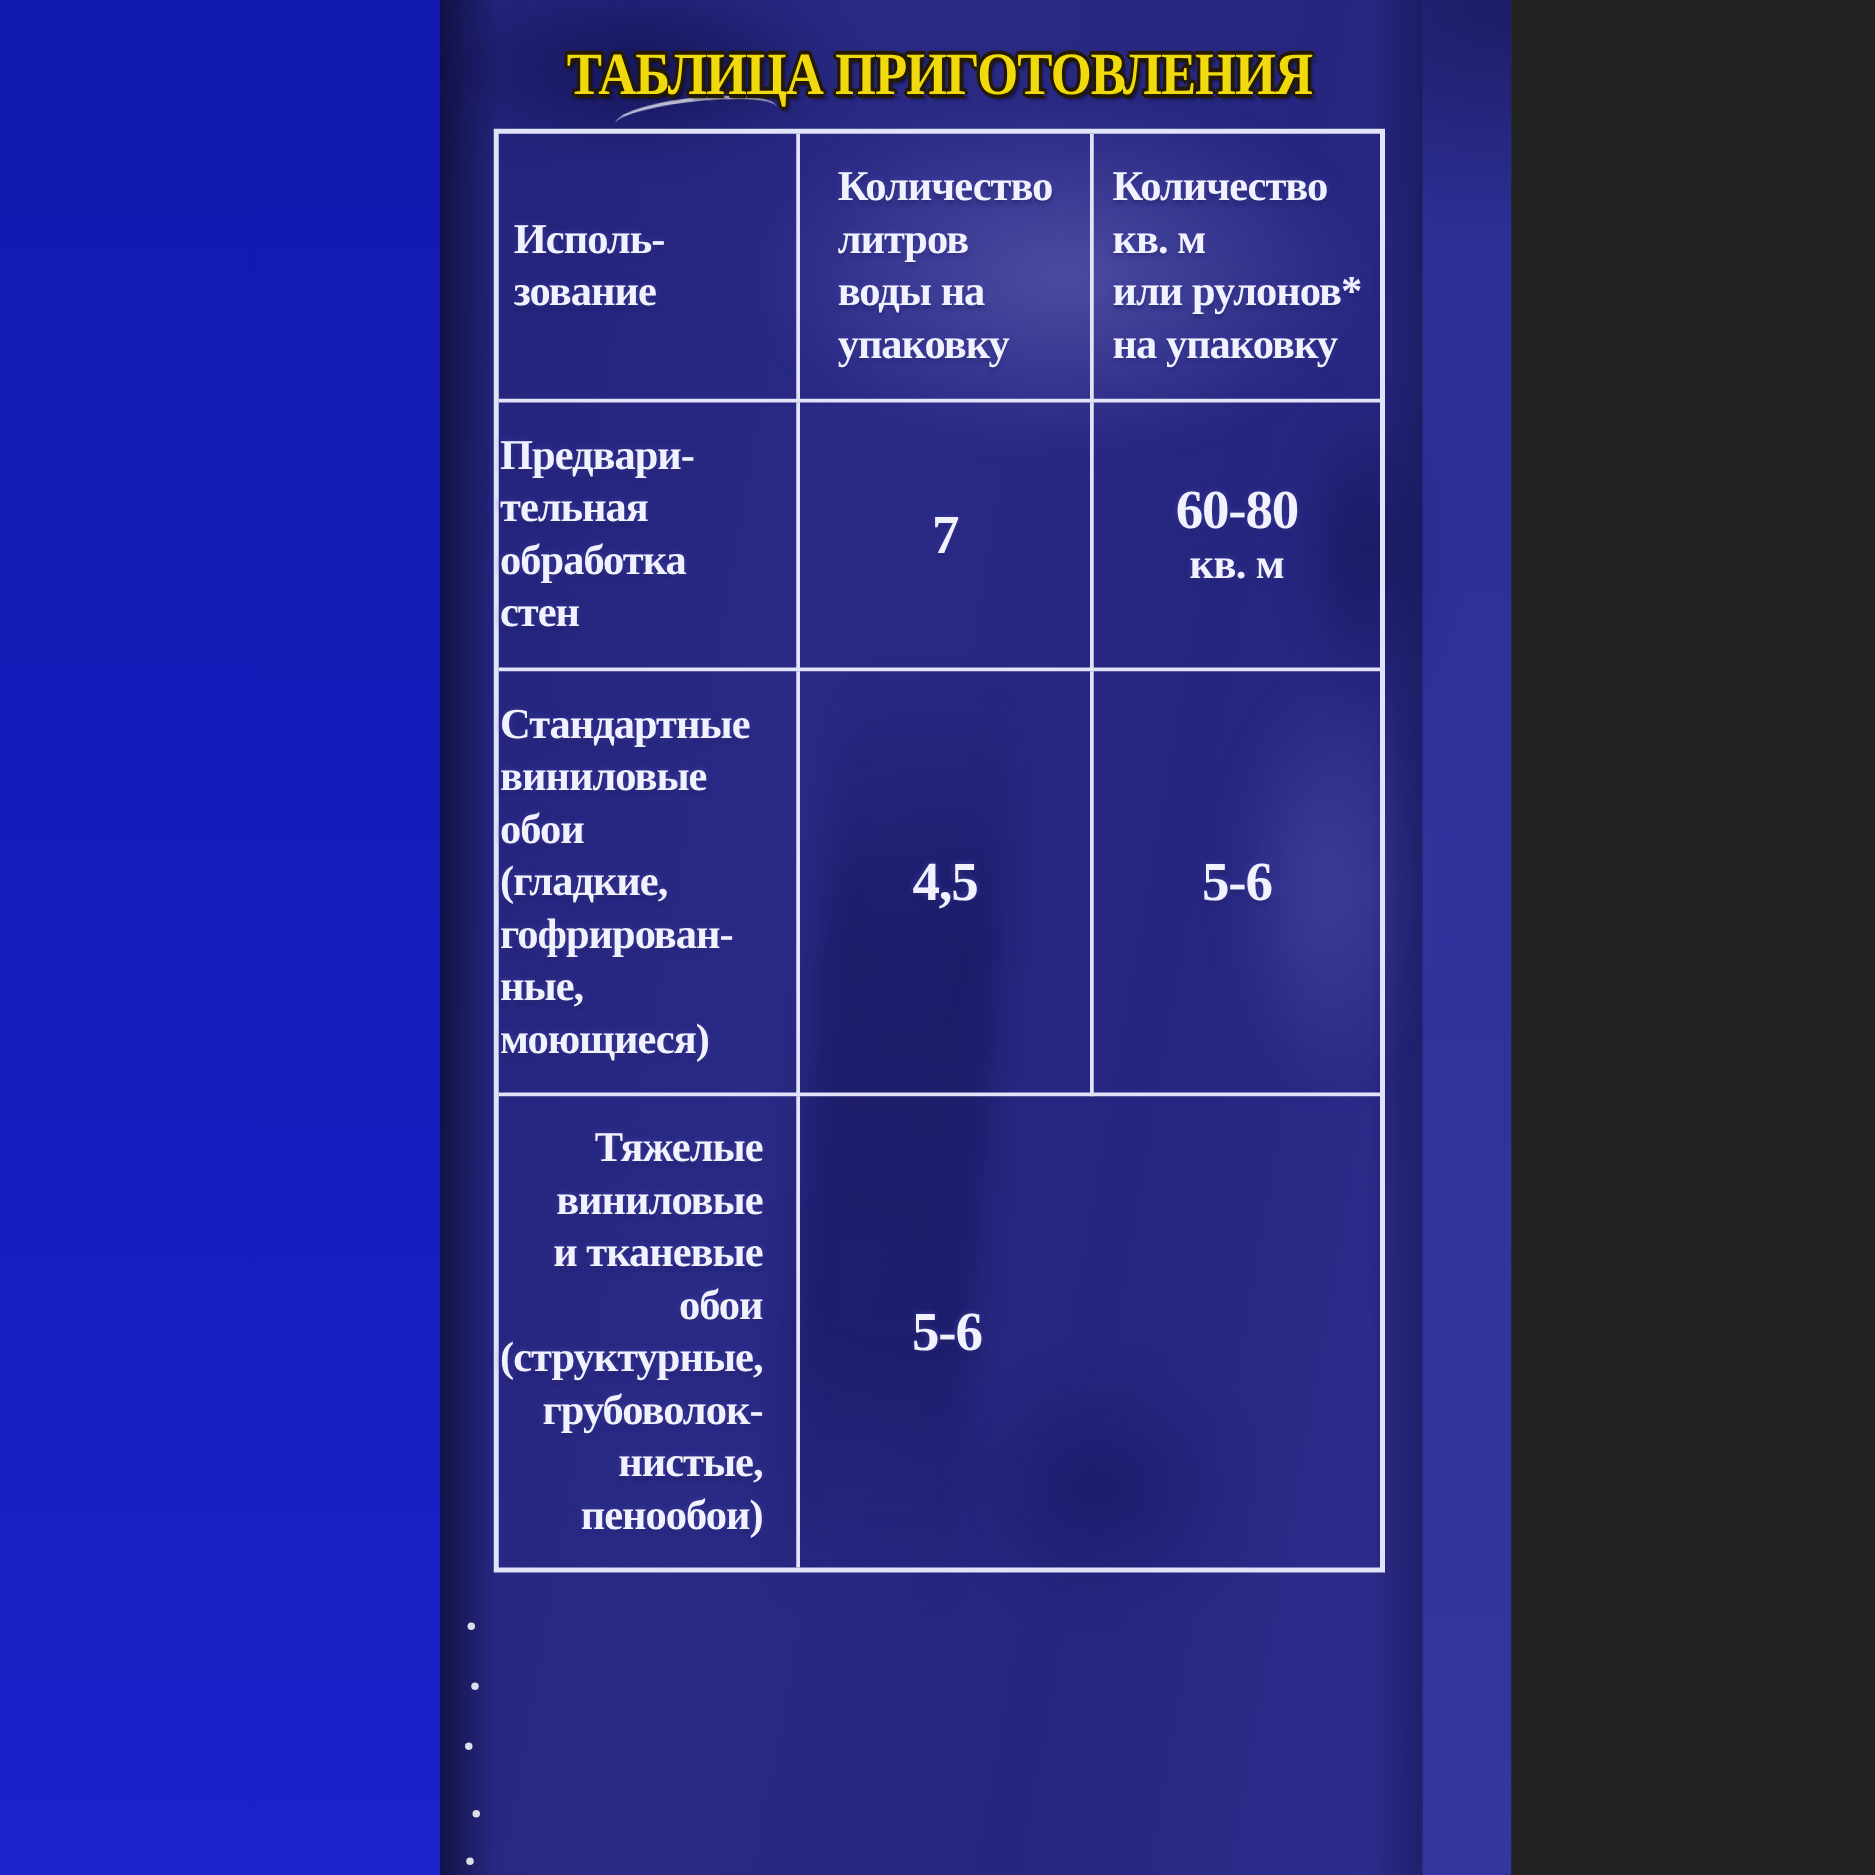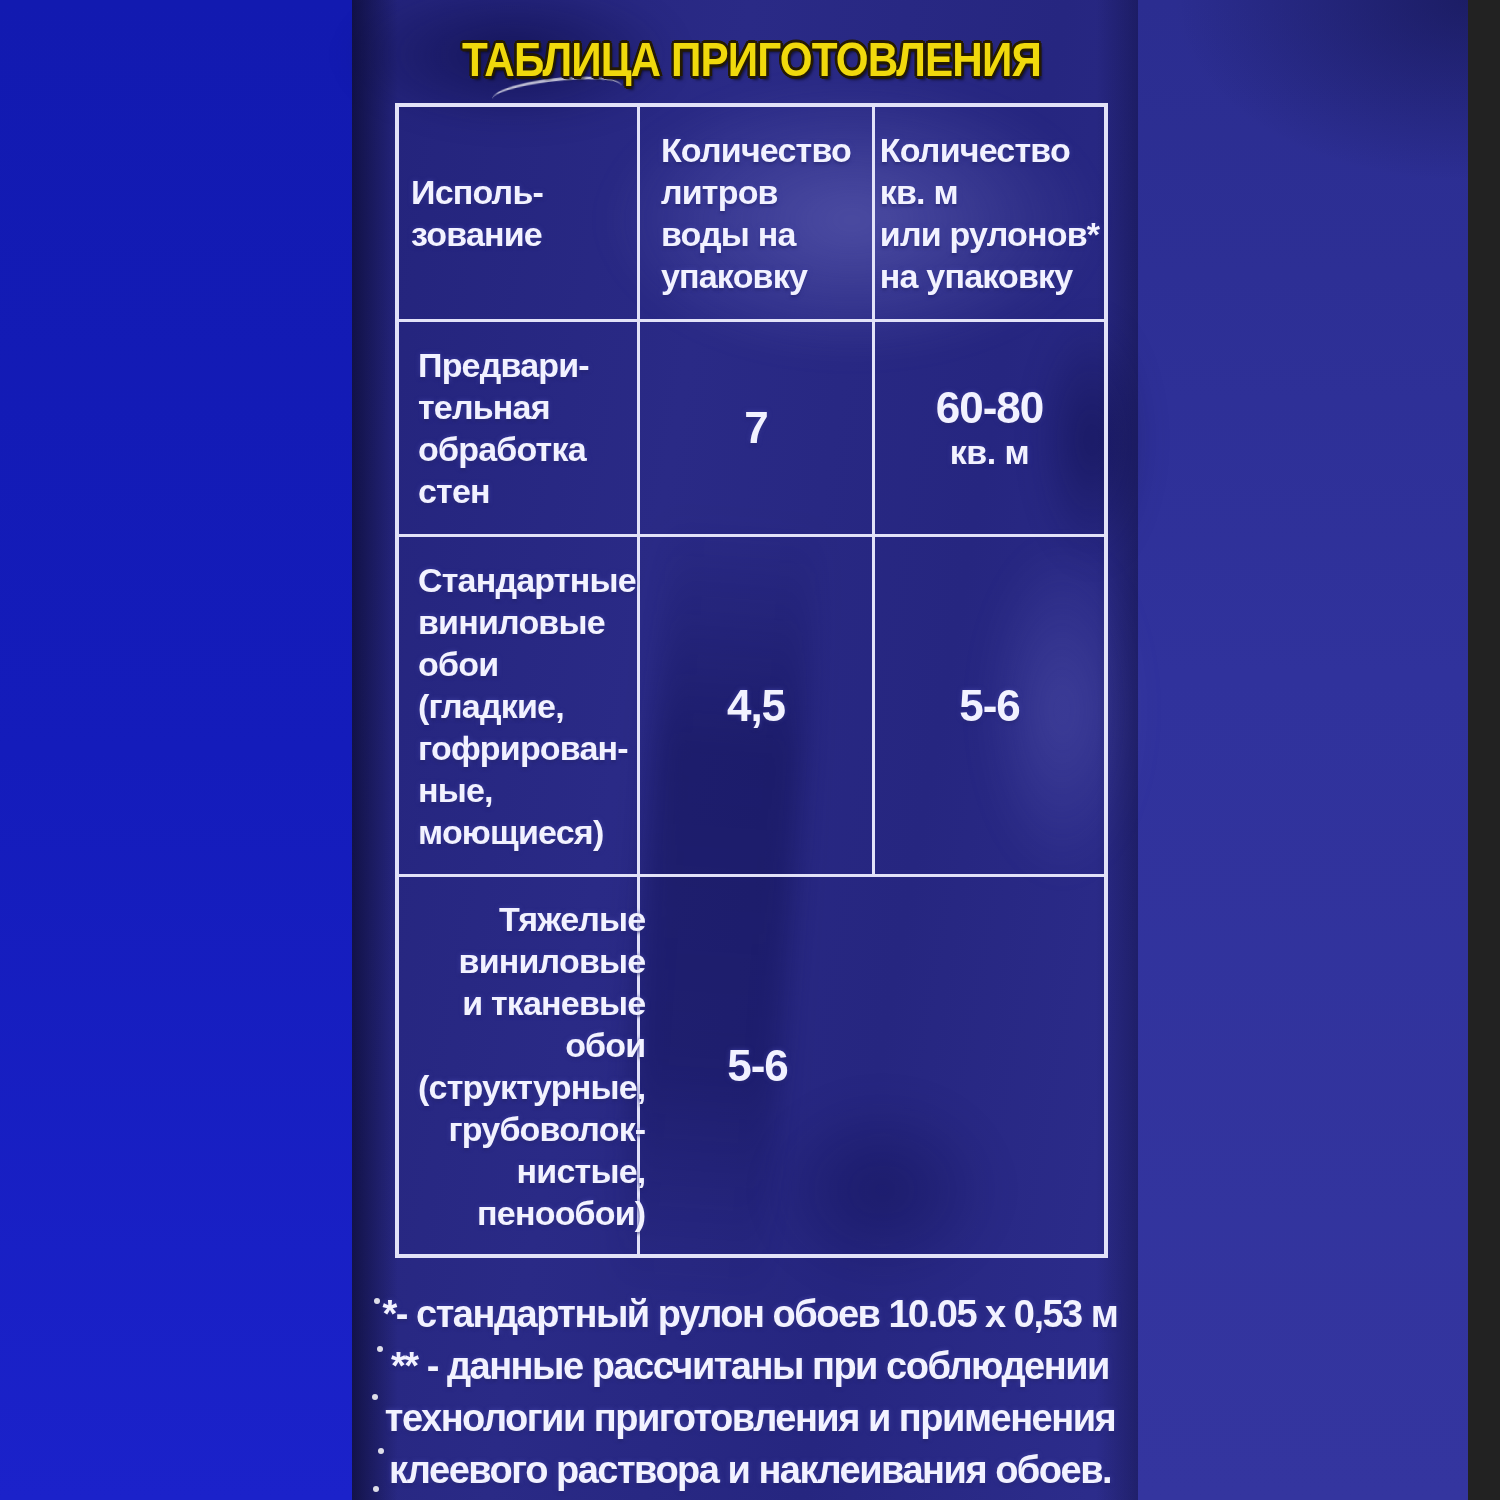--- a/index.html
+++ b/index.html
@@ -1,19 +1,19 @@
 <!DOCTYPE html>
 <html><head>
 <meta charset="utf-8">
 <style>
   html,body{margin:0;padding:0;background:#222;}
   .canvas{
-    position:relative;width:1468px;height:1500px;overflow:hidden;
+    position:relative;width:1209px;height:1500px;overflow:hidden;
     background:linear-gradient(180deg,#2b2d90 0%,#30329c 45%,#34359f 100%);
-    font-family:Liberation Sans, sans-serif;
+    font-family:Liberation Serif, serif;
   }
   .corner-shade{
     position:absolute;right:0;top:0;width:520px;height:320px;
     background:radial-gradient(420px 260px at 100% 0%,rgba(10,10,50,.45),rgba(10,10,50,0) 70%);
   }
   .left-bar{
     position:absolute;left:0;top:0;width:352px;height:1500px;
     background:linear-gradient(180deg,#121ab0 0%,#141cbb 50%,#1b22ca 100%);
   }
   .package{
@@ -65,21 +65,21 @@
   .cell{
     border-right:3px solid #e2e2f8;border-bottom:3px solid #e2e2f8;
     display:flex;flex-direction:column;justify-content:center;align-items:center;
     color:#f2f2ff;font-weight:bold;box-sizing:border-box;
     text-shadow:0 0 5px rgba(70,70,170,.85),0 2px 3px rgba(10,10,60,.45);
   }
   .cell.c3{border-right:none;}
   .cell.r4{border-bottom:none;text-align:right;}
   .ml{white-space:pre-line;}
   .cell .txt{font-size:34px;line-height:42px;letter-spacing:-0.8px;}
-  .cell.left{align-items:flex-start;padding-left:19px;}
+  .cell.left{align-items:flex-start;padding-left:1px;}
   .cell.hdr1{padding-left:12px;}
   .num{font-size:44px;line-height:48px;letter-spacing:-1px;}
   .subunit{font-size:34px;line-height:40px;letter-spacing:-0.5px;}
   .footnotes{
     position:absolute;left:8px;top:1288px;width:780px;z-index:2;
     color:#f2f2ff;font-weight:bold;text-align:center;
     font-size:38px;line-height:52px;letter-spacing:-1.5px;
     text-shadow:0 0 5px rgba(70,70,170,.85),0 2px 3px rgba(10,10,60,.45);
   }
 </style>
@@ -161,20 +161,14 @@
 (структурные,
 грубоволок-
 нистые,
 пенообои)</span>
       </div>
       <div class="cell c3 r4">
         <span class="num">5-6</span>
       </div>
     </div>
 
-    <div class="footnotes">
-      <div>*- стандартный рулон обоев 10.05 x 0,53 м</div>
-      <div>** - данные рассчитаны при соблюдении</div>
-      <div>технологии приготовления и применения</div>
-      <div>клеевого раствора и наклеивания обоев.</div>
-    </div>
   </div>
 </div>
 
 </body></html>

